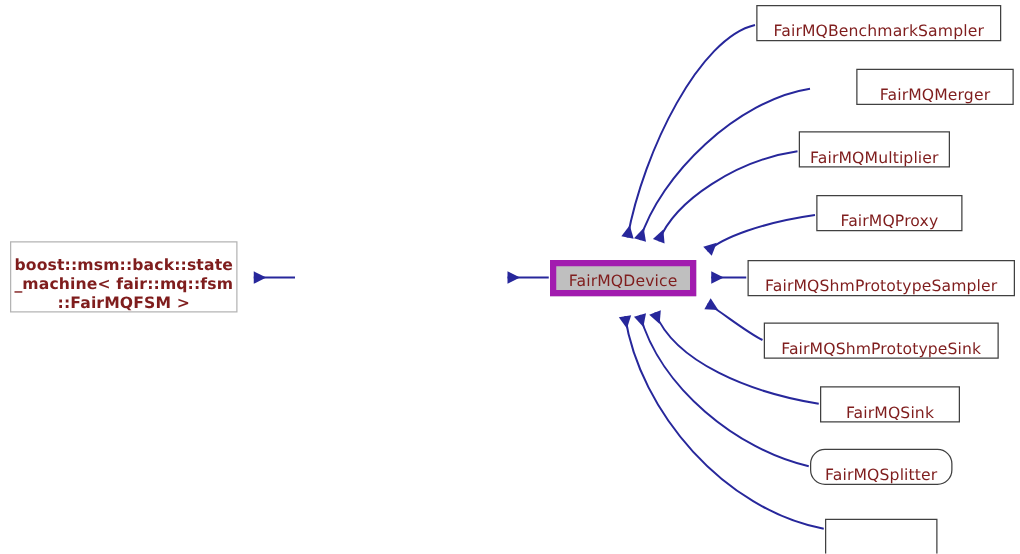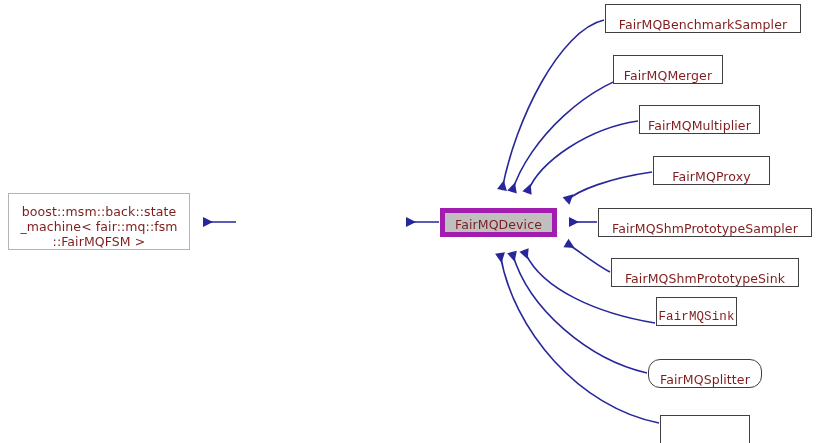--- a/index.html
+++ b/index.html
@@ -93,56 +93,56 @@
       <path d="M655,323 C600,314 540,290 524,250" fill="none" stroke="#27279b" stroke-width="1.6" marker-end="url(#arrowleft)"></path>
     </g>
     <g>
       <path d="M647,373 C590,360 528,310 512,252" fill="none" stroke="#27279b" stroke-width="1.6" marker-end="url(#arrowleft)"></path>
     </g>
     <g>
       <path d="M659,423 C580,408 512,330 500,253" fill="none" stroke="#27279b" stroke-width="1.6" marker-end="url(#arrowleft)"></path>
     </g>
   </svg>
 
-  <div class="node external" style="left:8px; top:193px; width:182px; height:57px;">
+  <div class="node external" style="left:8px; top:193px; width:182px; height:57px;font-weight:bold;">
     <span class="node-label">boost::msm::back::state
 _machine&lt; fair::mq::fsm
 ::FairMQFSM &gt;</span>
   </div>
 
 
   <div class="node current" style="left:440px; top:208px; width:117px; height:29px;">
     <span class="node-label">FairMQDevice</span>
   </div>
 
   <div class="node" style="left:605px; top:4px; width:196px; height:29px;">
     <span class="node-label">FairMQBenchmarkSampler</span>
   </div>
 
-  <div class="node" style="left:613px; top:55px; width:110px; height:29px;">
+  <div class="node" style="left:685px; top:55px; width:126px; height:29px;">
     <span class="node-label">FairMQMerger</span>
   </div>
 
   <div class="node" style="left:639px; top:105px; width:121px; height:29px;">
     <span class="node-label">FairMQMultiplier</span>
   </div>
 
   <div class="node" style="left:653px; top:156px; width:117px; height:29px;">
     <span class="node-label">FairMQProxy</span>
   </div>
 
   <div class="node" style="left:598px; top:208px; width:214px; height:29px;">
     <span class="node-label">FairMQShmPrototypeSampler</span>
   </div>
 
   <div class="node" style="left:611px; top:258px; width:188px; height:29px;">
     <span class="node-label">FairMQShmPrototypeSink</span>
   </div>
 
-  <div class="node" style="left:656px; top:297px; width:81px; height:29px;font-family:Liberation Mono, monospace;">
+  <div class="node" style="left:656px; top:309px; width:112px; height:29px;">
     <span class="node-label">FairMQSink</span>
   </div>
 
   <div class="node" style="left:648px; top:359px; width:114px; height:29px;border-radius:12px;">
     <span class="node-label">FairMQSplitter</span>
   </div>
 
   <div class="node" style="left:660px; top:415px; width:90px; height:42px;">
     <span class="node-label">MyDevice</span>
   </div>

